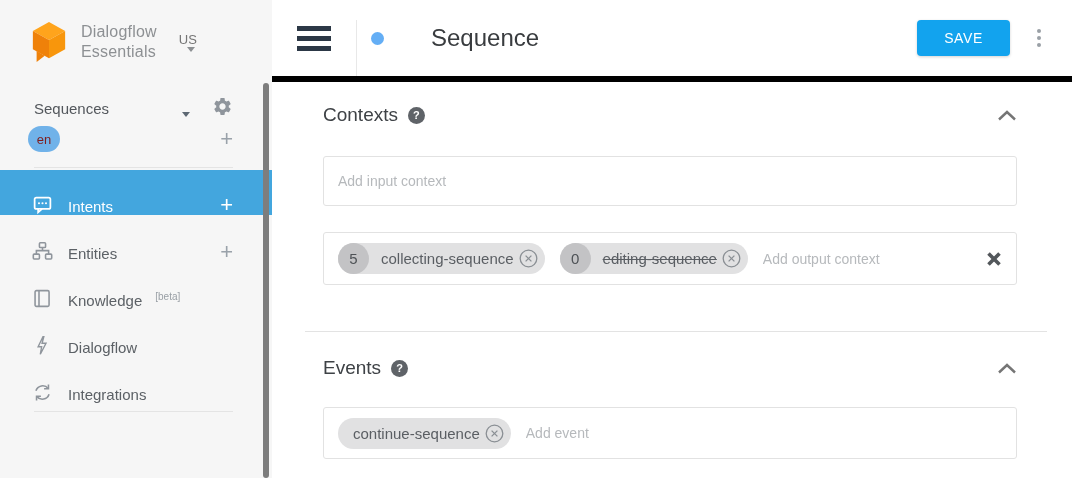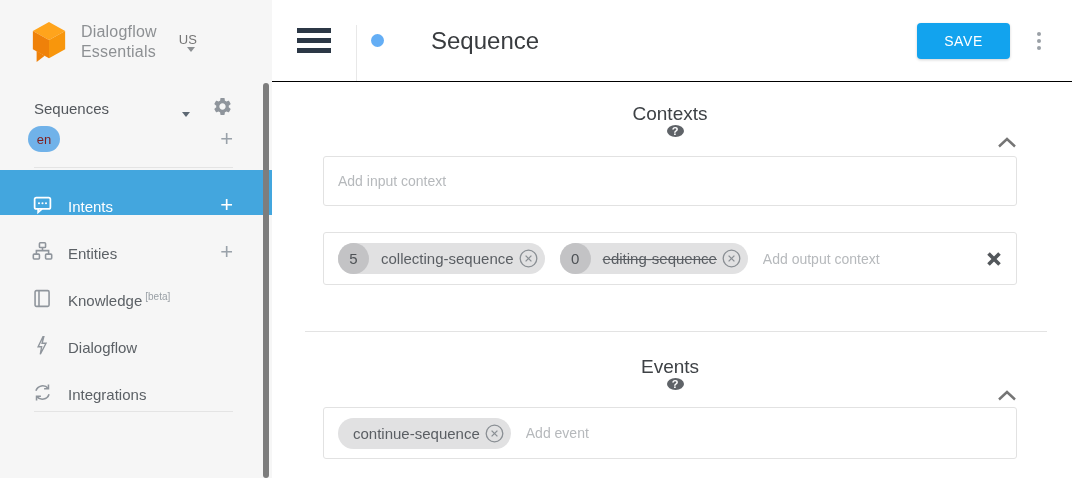--- a/index.html
+++ b/index.html
@@ -25,43 +25,43 @@
     border-radius:13px; display:flex; align-items:center; justify-content:center; cursor:pointer; }
   .lang-add { margin-left:auto; color:#9aa2aa; font-size:22px; font-weight:300; line-height:20px; cursor:pointer; }
   .side-rule { border-top:1px solid #e4e4e4; margin:6px 39px 0 34px; }
   .nav { margin-top:2px; }
   .nav-item { display:flex; align-items:flex-end; height:47px; padding:0 39px 0 32px; cursor:pointer; color:#5c6166; }
   .nav-item .icon { width:21px; height:21px; margin-right:15px; flex:0 0 21px; display:flex; align-items:center; }
   .nav-item .label { font-size:15px; }
   .nav-item .plus { margin-left:auto; font-size:22px; font-weight:300; color:#9aa2aa; line-height:20px; }
   .nav-item.active { background:#43a6de; color:#fff; height:45px; }
   .nav-item.active .plus { color:#fff; font-weight:400; }
-  sup.beta { font-size:10px; color:#9aa0a6; margin-left:3px; }
+  sup.beta { font-size:10px; color:#9aa0a6; margin-left:13px; }
   .nav-rule { border-top:1px solid #e4e4e4; margin:8px 39px 8px 34px; }
   .side-scrollbar { position:absolute; right:3px; top:83px; width:6px; height:395px; background:#7d7d7d; border-radius:3px; }
 
   
   .main { flex:1; display:flex; flex-direction:column; background:#fff; min-width:0; }
-  .topbar { height:82px; border-bottom:1px solid #000000; display:flex; align-items:center; flex:0 0 82px; }
+  .topbar { height:82px; border-bottom:6px solid #000000; display:flex; align-items:center; flex:0 0 82px; }
   .menu-block { width:84px; height:100%; display:flex; align-items:center; justify-content:center; flex:0 0 84px; }
   .hamburger { width:34px; cursor:pointer; }
   .hamburger span { display:block; height:5px; background:#2c3846; margin-bottom:5px; }
   .hamburger span:last-child { margin-bottom:0; }
   .topbar-sep { width:1px; height:56px; background:#e8e8e8; align-self:flex-end; }
   .intent-dot { width:13px; height:13px; border-radius:50%; background:#64aef5; margin-left:14px; }
   .intent-title { margin-left:47px; font-size:24px; color:#393c3f; }
   .save-btn { margin-left:auto; width:93px; height:36px; background:#12a3ee; color:#fff; border:none;
     border-radius:4px; font-size:14px; letter-spacing:.6px; font-family:"Liberation Sans",sans-serif;
     box-shadow:0 1px 3px rgba(0,0,0,.18); cursor:pointer; }
   .kebab { margin:0 31px 0 27px; display:flex; flex-direction:column; gap:3px; cursor:pointer; }
   .kebab i { width:4px; height:4px; border-radius:50%; background:#9aa0a6; }
 
   .content { flex:1; overflow:hidden; }
   .section { padding:0 55px 0 51px; }
-  .sec-head { display:flex; align-items:center; margin-top:21px; height:24px;flex-direction:column; }
+  .sec-head { display:flex; align-items:center; margin-top:21px; height:24px; }
   .sec-title { font-size:19px; color:#3e4246; }
   .help { width:17px; height:17px; border-radius:50%; background:#5f6368; color:#fff; font-size:11px;
     font-weight:bold; display:flex; align-items:center; justify-content:center; margin-left:10px; cursor:pointer; }
   .collapse { margin-left:auto; cursor:pointer; display:flex; }
   .field { border:1px solid #e2e2e2; border-radius:3px; height:50px; display:flex; align-items:center;
     padding:0 14px; margin-top:29px; }
   .field input { border:none; outline:none; flex:1; font-size:14px; color:#3e4246; min-width:40px;
     font-family:Liberation Sans, sans-serif; background:transparent; }
   .field input::placeholder { color:#b6b9bc; }
   .field.out { height:53px; margin-top:26px; }

